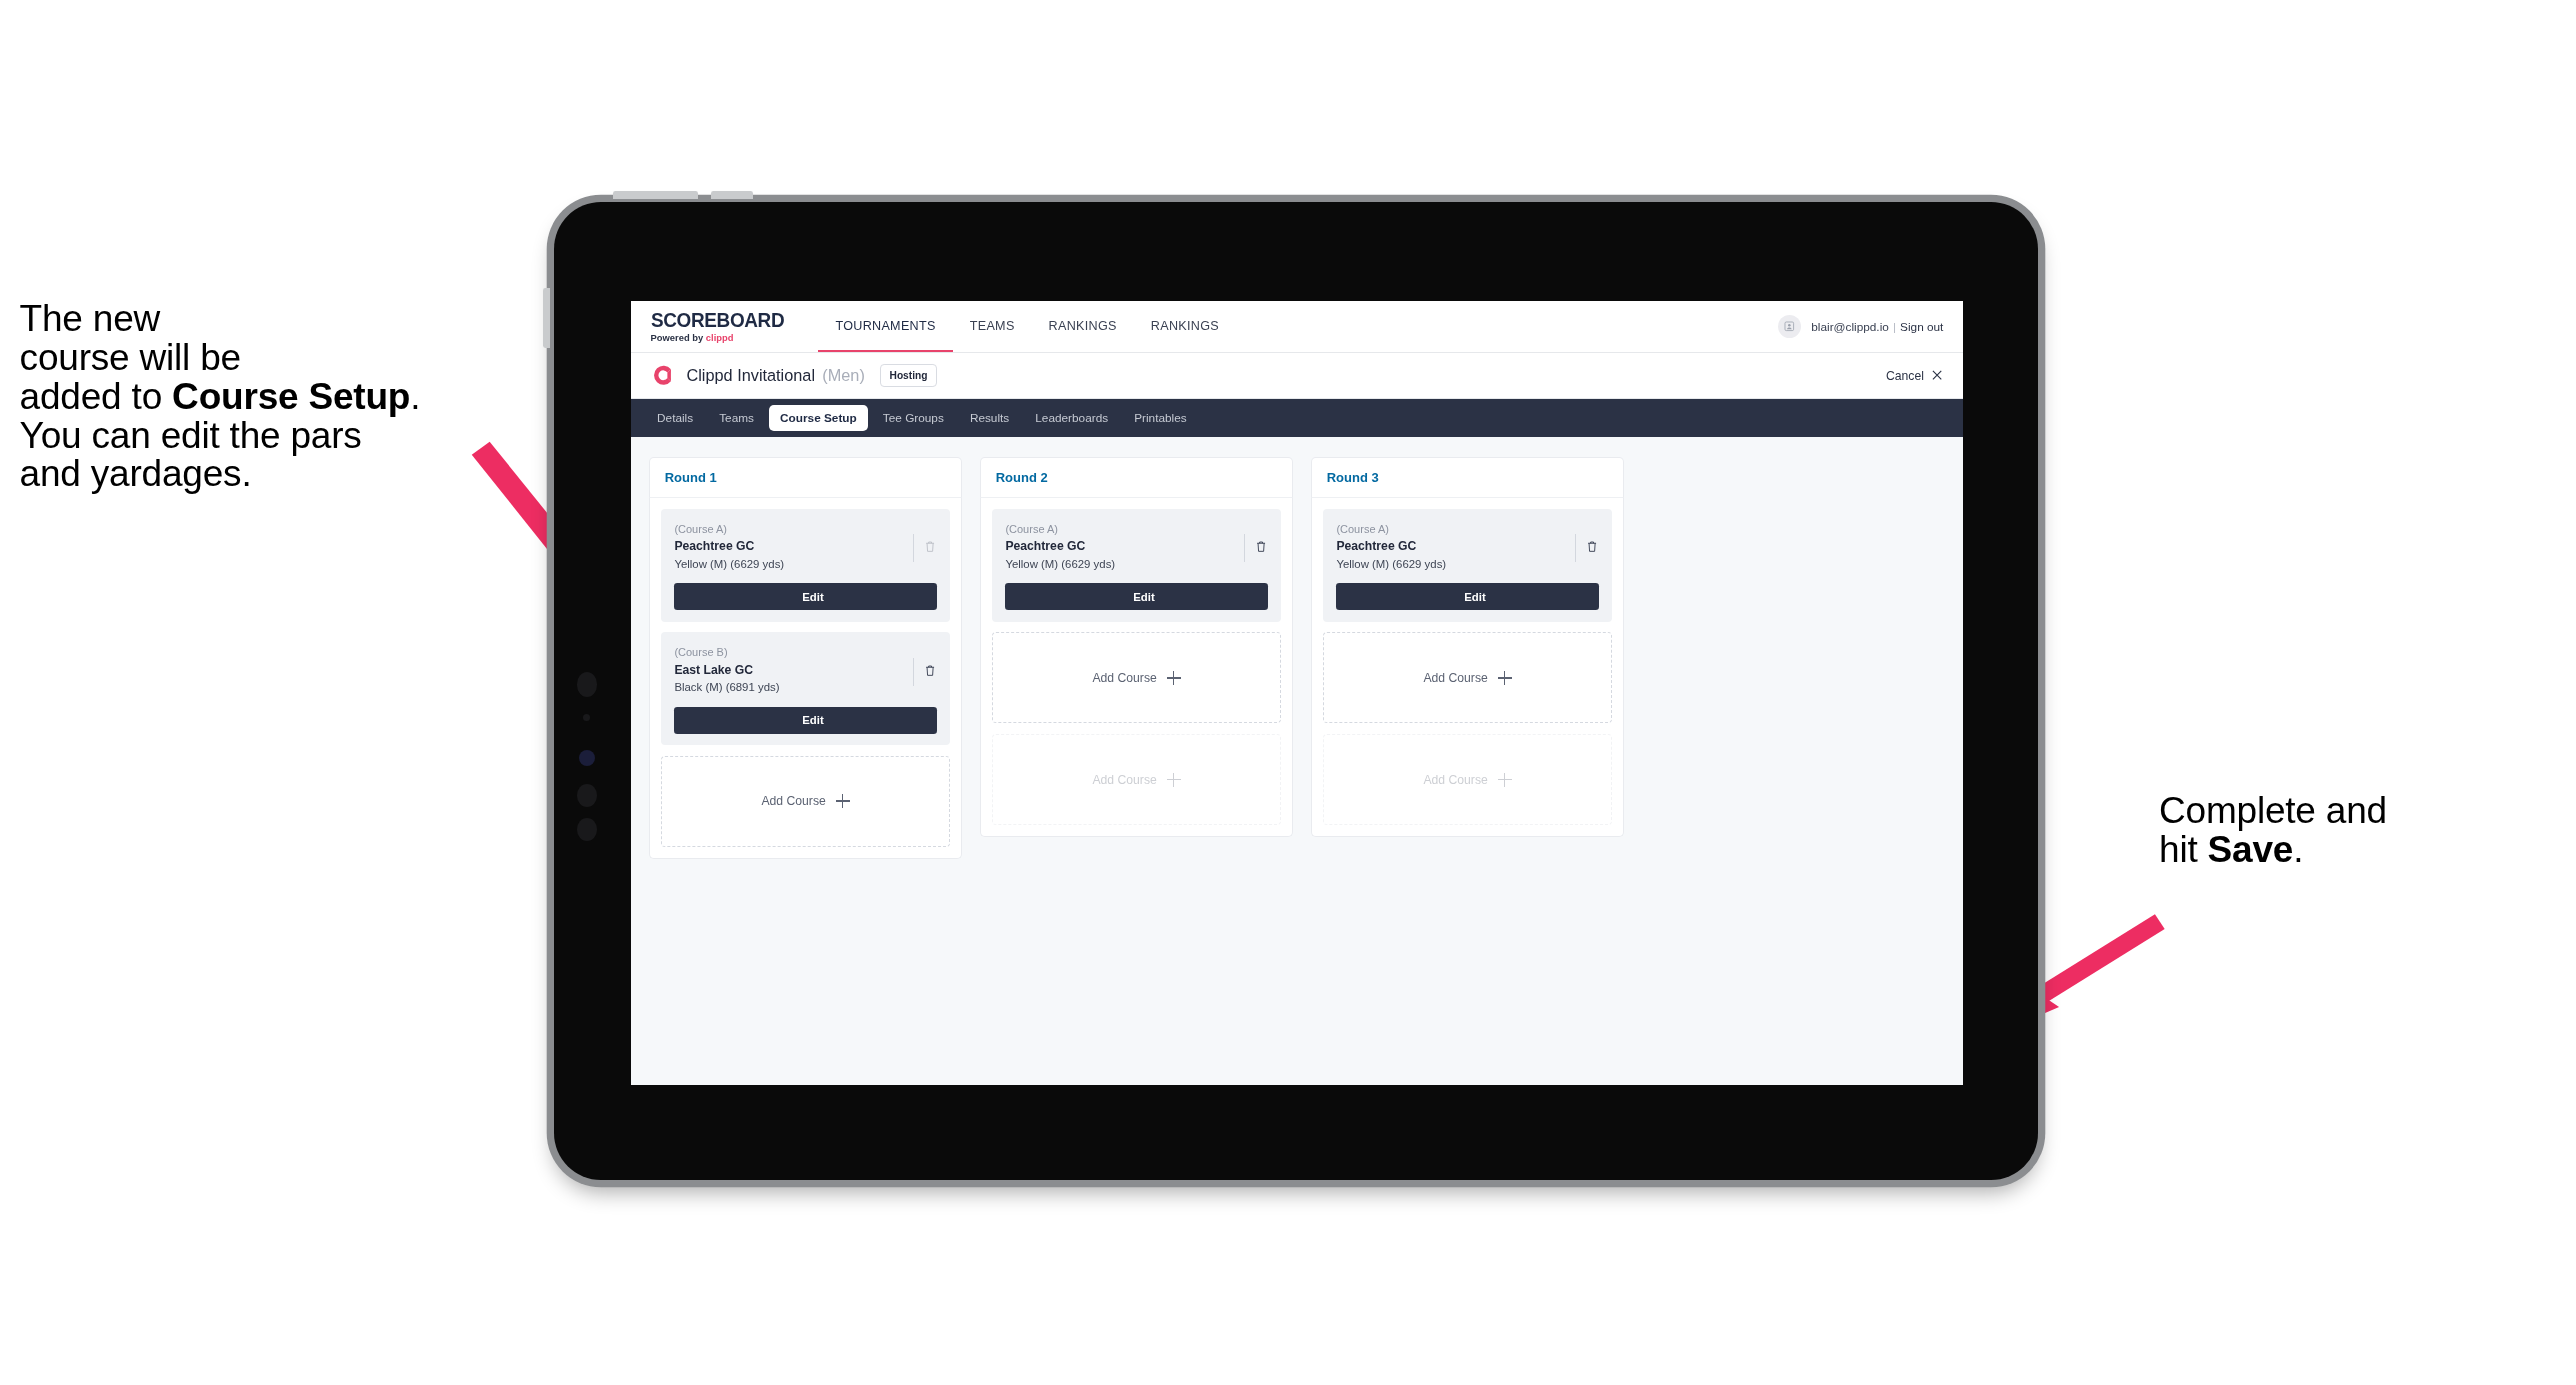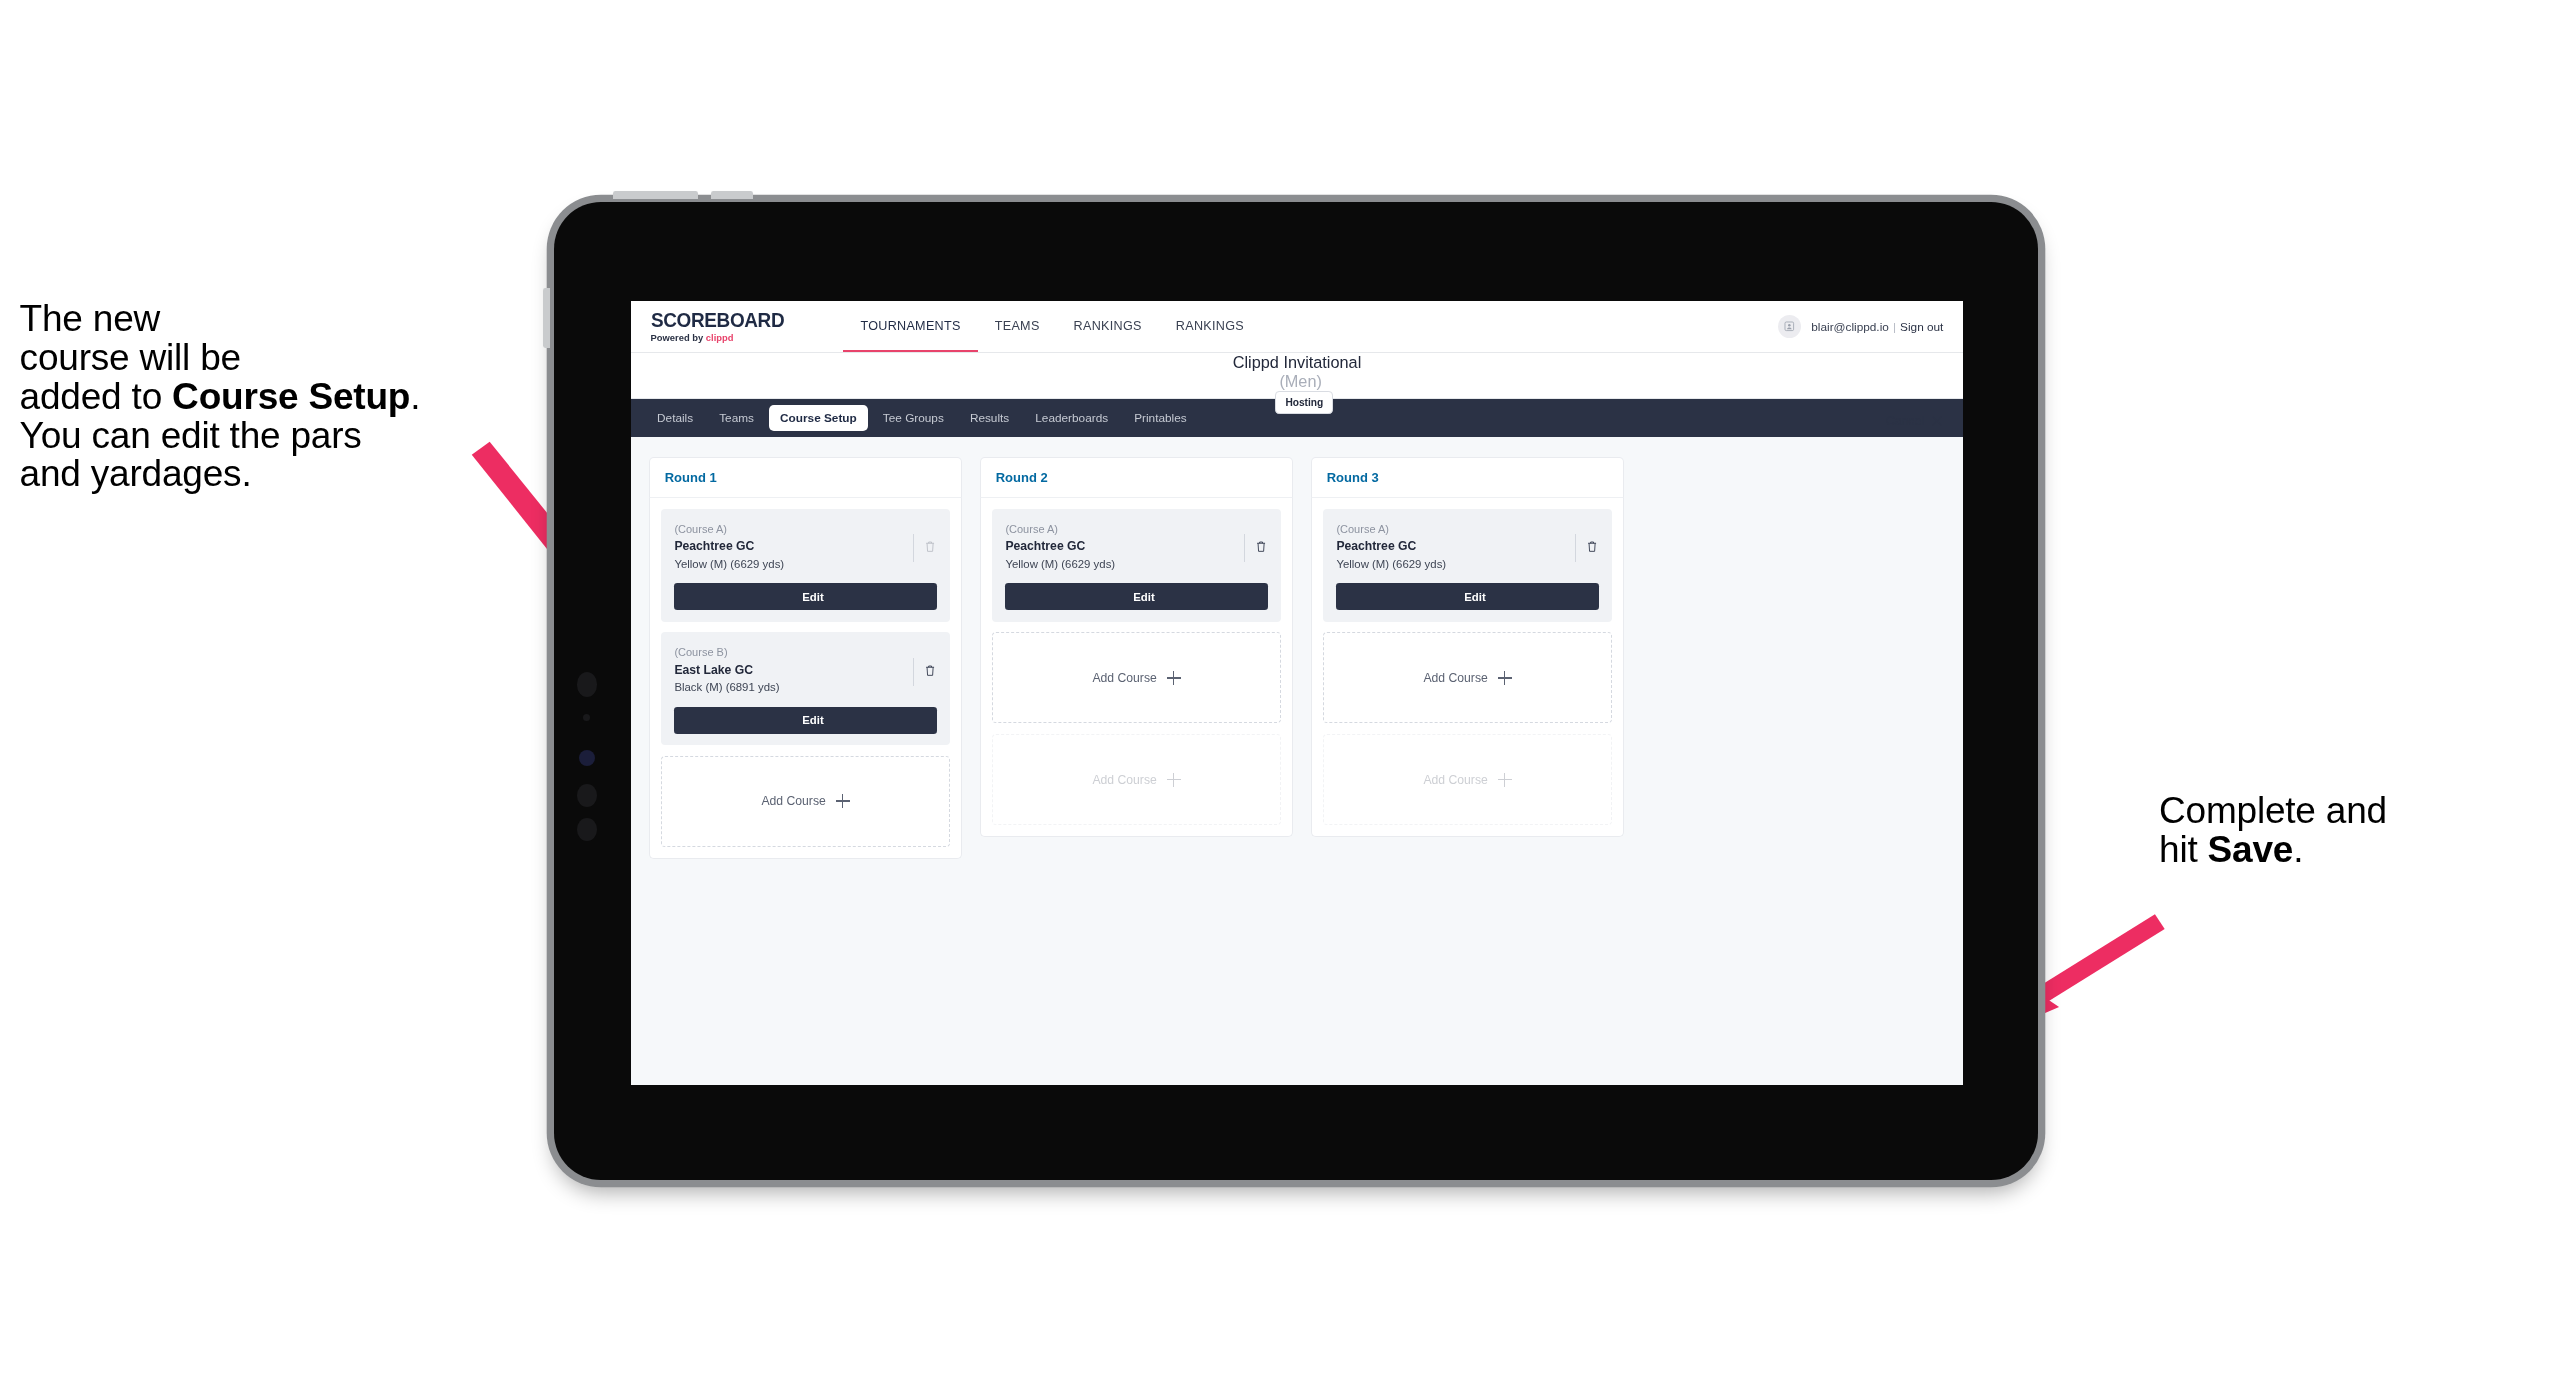--- a/index.html
+++ b/index.html
@@ -66,21 +66,21 @@
     left: 77px; top: 99px;
     width: 1332px; height: 784px;
     background: #f6f8fa;
     overflow: hidden;
   }
 
   
   .topbar {
     height: 52px; background: #ffffff;
     border-bottom: 0.8px solid #e6e8eb;
-    display: flex; align-items: stretch; padding-left: 19.6px; gap: 25px;
+    display: flex; align-items: stretch; padding-left: 19.6px;
   }
   .logo-wrap { display: flex; flex-direction: column; justify-content: center; padding-right: 24.5px; }
   .logo-main {
     font-family: "Liberation Sans Narrow", "Liberation Sans", sans-serif;
     font-weight: 700; font-size: 20.4px; letter-spacing: -0.4px;
     color: #1f2a44; line-height: 1; transform: scaleX(0.93); transform-origin: left center;
   }
   .logo-sub { font-size: 9.4px; color: #2b3245; font-weight: 600; margin-top: 2.4px; line-height: 1; }
   .logo-sub .brand { color: #e8436b; font-weight: 700; }
 
@@ -99,21 +99,21 @@
   }
   .avatar svg { display: block; }
   .userline { font-size: 11.8px; color: #3a4152; }
   .userline .sep { color: #b7bcc6; margin: 0 4.1px; }
   .userline .signout { color: #2b3245; cursor: pointer; }
 
   
   .titlebar {
     height: 46px; background: #ffffff;
     border-bottom: 0.8px solid #e6e8eb;
-    display: flex; align-items: center; padding: 0 19.6px; flex-direction: column;
+    display: flex; align-items: center; padding: 0 19.6px;
   }
   .clogo { width: 24.5px; height: 24.5px; margin-right: 11.4px; }
   .tname { font-size: 16.3px; color: #22283a; font-weight: 400; }
   .tgender { font-size: 16.3px; color: #a9aeb9; margin-left: 7.3px; }
   .hosting {
     margin-left: 14.7px; font-size: 10.2px; font-weight: 700; color: #22283a;
     border: 0.8px solid #d9dce2; border-radius: 4.1px; padding: 4.9px 9px; background: #fff;
   }
   .cancel {
     margin-left: auto; display: flex; align-items: center; gap: 7.3px;

